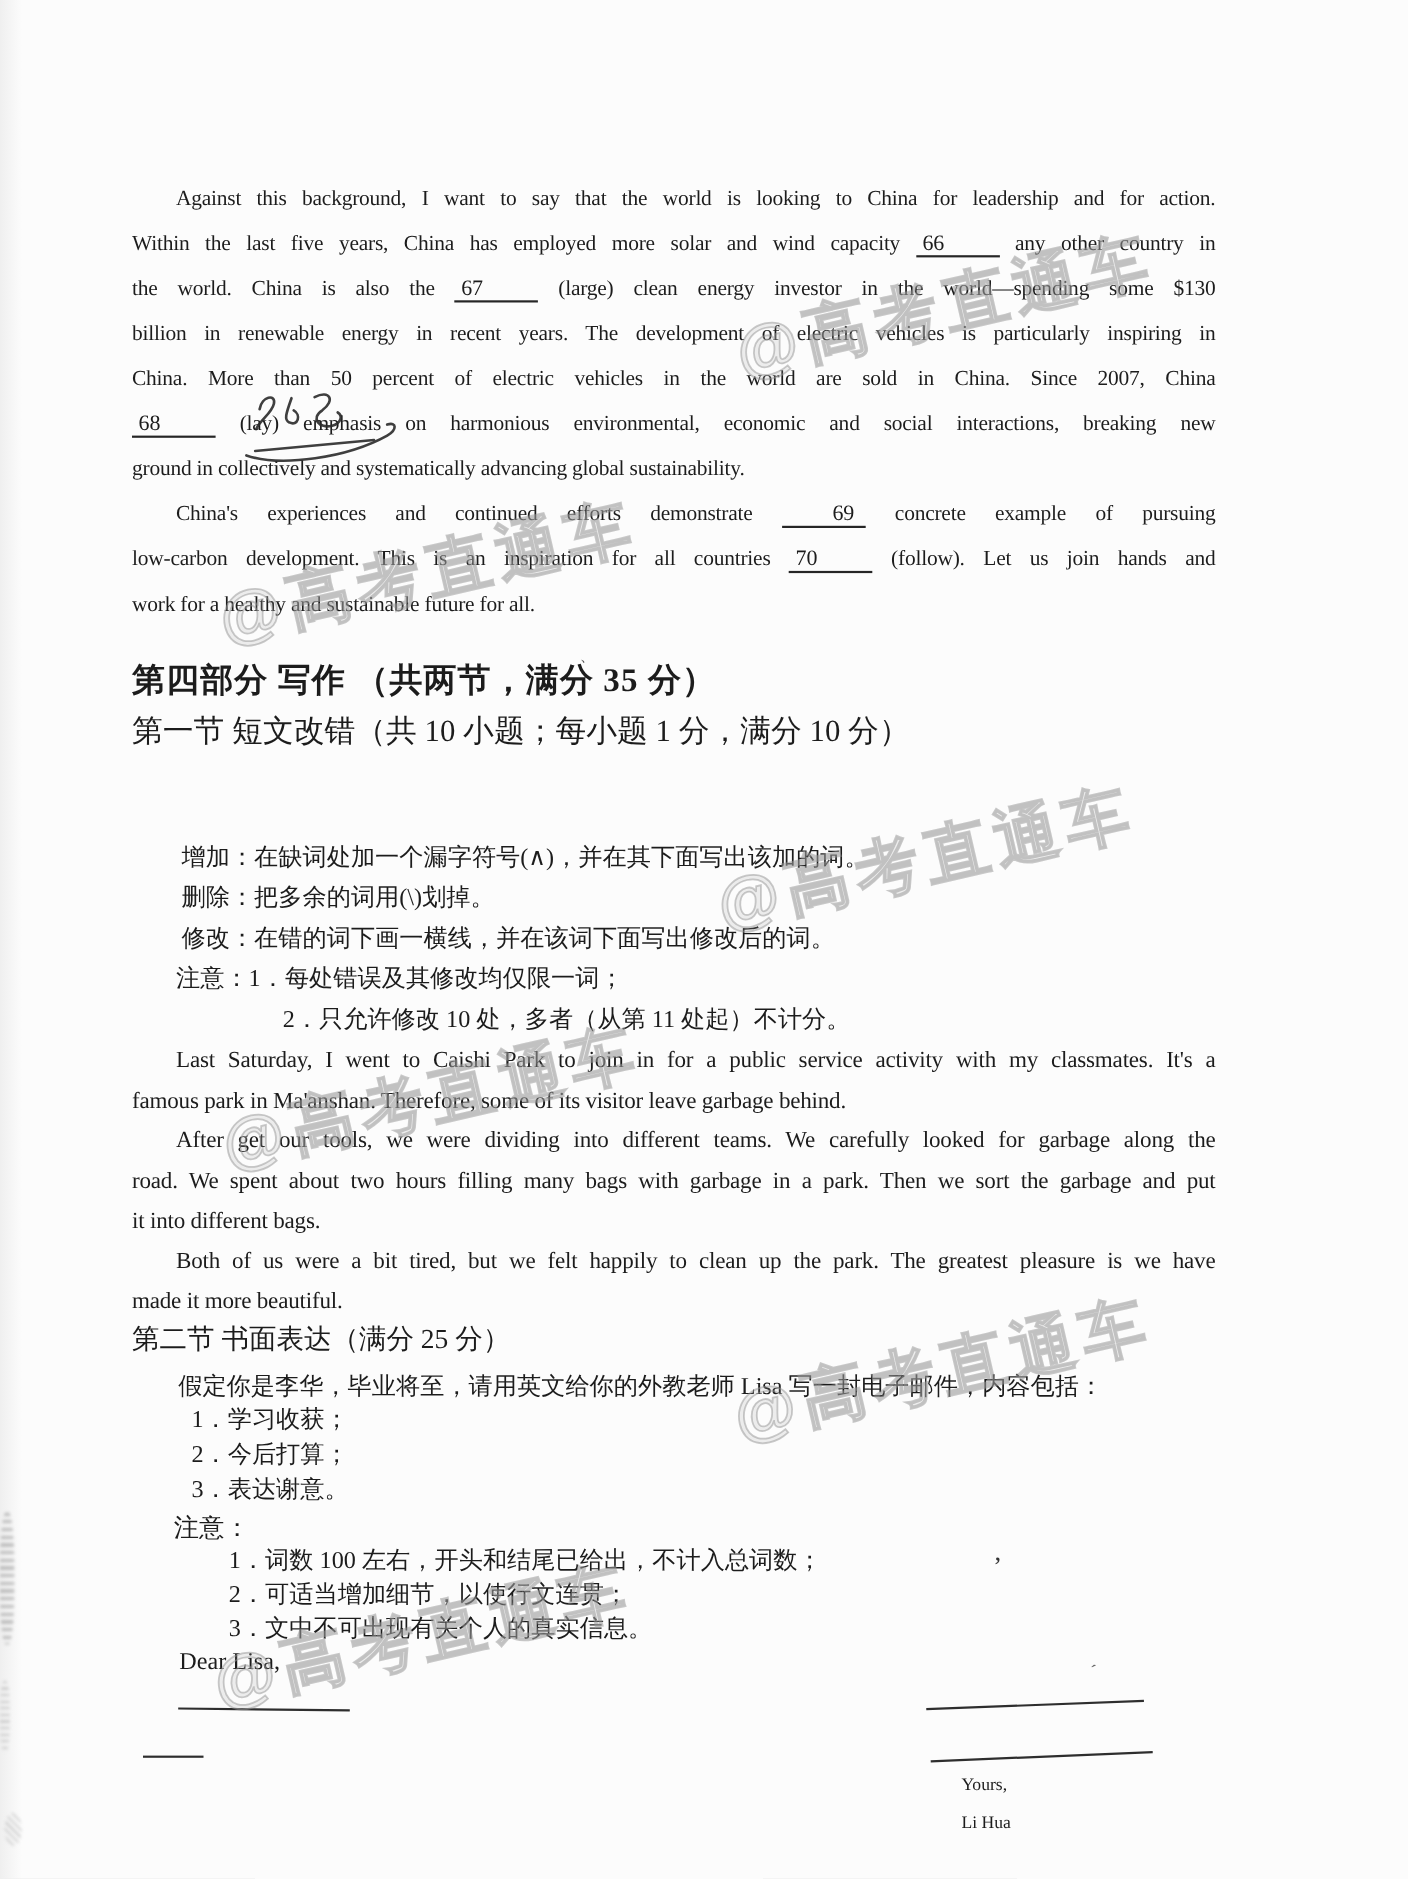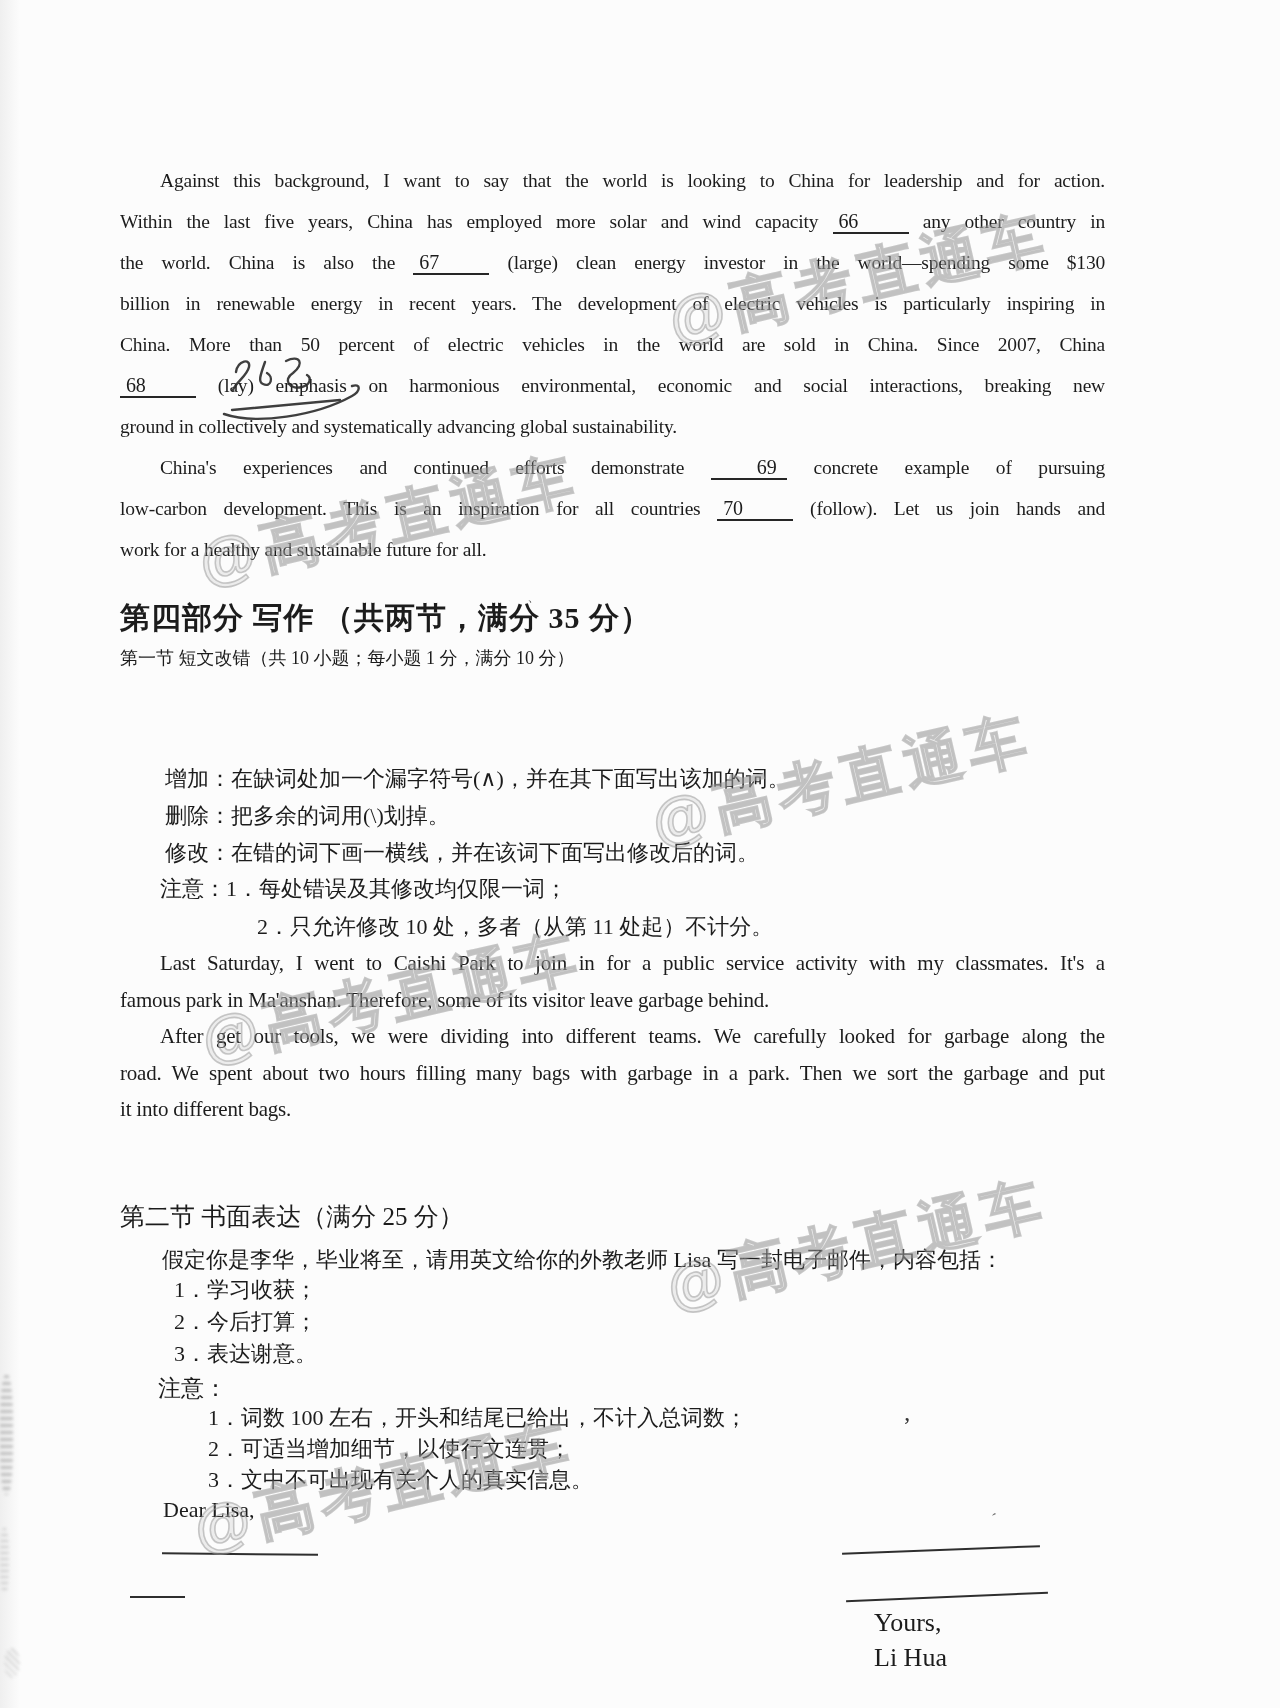--- a/index.html
+++ b/index.html
@@ -20,21 +20,21 @@
   #gapfill .line{line-height:41px;text-align:justify;text-align-last:justify;}
   #gapfill .p .line:first-child{text-indent:40px;}
   #gapfill .p .line:last-child{text-align-last:left;}
   .blank{
     display:inline-block;min-width:64px;padding:0 6px;text-align:center;
     border-bottom:2px solid #262626;font-size:20px;line-height:22px;
   }
 
   
   #part4-title{top:598px;font-size:30px;font-weight:700;letter-spacing:1px;}
-  #sec1-title{top:646px;font-size:18px;}
+  #sec1-title{top:646px;font-size:28px;}
   #sec2-title{top:1200px;font-size:25px;}
 
   
   .cjk{font-size:22px;}
   #sec1-intro{top:686px;}
   #sec1-intro .line{line-height:37px;}
   #sec1-intro .line:first-child{text-indent:45px;}
   #sec1-rules{top:760px;}
   #sec1-rules .line{line-height:37px;margin-left:45px;}
   #sec1-notes{top:870px;}
@@ -56,21 +56,21 @@
   #sec2-notes{top:1402px;}
   #sec2-notes .line{line-height:31px;margin-left:88px;}
   #salutation{top:1497px;left:163px;font-size:22px;}
 
   
   .ans{position:absolute;border-top:2.5px solid #2e2e2e;}
   #ans-l1{left:162px;top:1553px;width:156px;transform:rotate(.6deg);}
   #ans-l2{left:130px;top:1596px;width:55px;}
   #ans-r1{left:842px;top:1549px;width:198px;transform:rotate(-2.2deg);}
   #ans-r2{left:846px;top:1596px;width:202px;transform:rotate(-2.4deg);}
-  #closing{position:absolute;left:874px;top:1605px;font-size:26px;line-height:35px;}
+  #closing{position:absolute;left:874px;top:1605px;font-size:16px;line-height:35px;}
 
   
   .wm{
     position:absolute;z-index:3;pointer-events:none;white-space:nowrap;
     font-family:"Liberation Sans","DejaVu Sans",sans-serif;
     font-size:58px;font-weight:700;letter-spacing:7px;
     color:rgba(165,165,165,.18);
     -webkit-text-stroke:1.6px rgba(150,150,150,.5);
     transform:rotate(-13deg);
   }
@@ -132,20 +132,24 @@
   <div id="err" class="content-block">
       <div class="p">
         <div class="line">Last Saturday, I went to Caishi Park to join in for a public service activity with my classmates. It's a</div>
         <div class="line">famous park in Ma'anshan. Therefore, some of its visitor leave garbage behind.</div>
       </div>
       <div class="p">
         <div class="line">After get our tools, we were dividing into different teams. We carefully looked for garbage along the</div>
         <div class="line">road. We spent about two hours filling many bags with garbage in a park. Then we sort the garbage and put</div>
         <div class="line">it into different bags.</div>
       </div>
+      <div class="p">
+        <div class="line">Both of us were a bit tired, but we felt happily to clean up the park. The greatest pleasure is we have</div>
+        <div class="line">made it more beautiful.</div>
+      </div>
     </div>
 
   <div id="sec2-title" class="content-block">第二节 书面表达（满分 25 分）</div>
   <div id="sec2-intro" class="content-block cjk">
       <div class="line">假定你是李华，毕业将至，请用英文给你的外教老师 Lisa 写一封电子邮件，内容包括：</div>
     </div>
   <div id="sec2-points" class="content-block cjk">
       <div class="line">1．学习收获；</div>
       <div class="line">2．今后打算；</div>
       <div class="line">3．表达谢意。</div>

